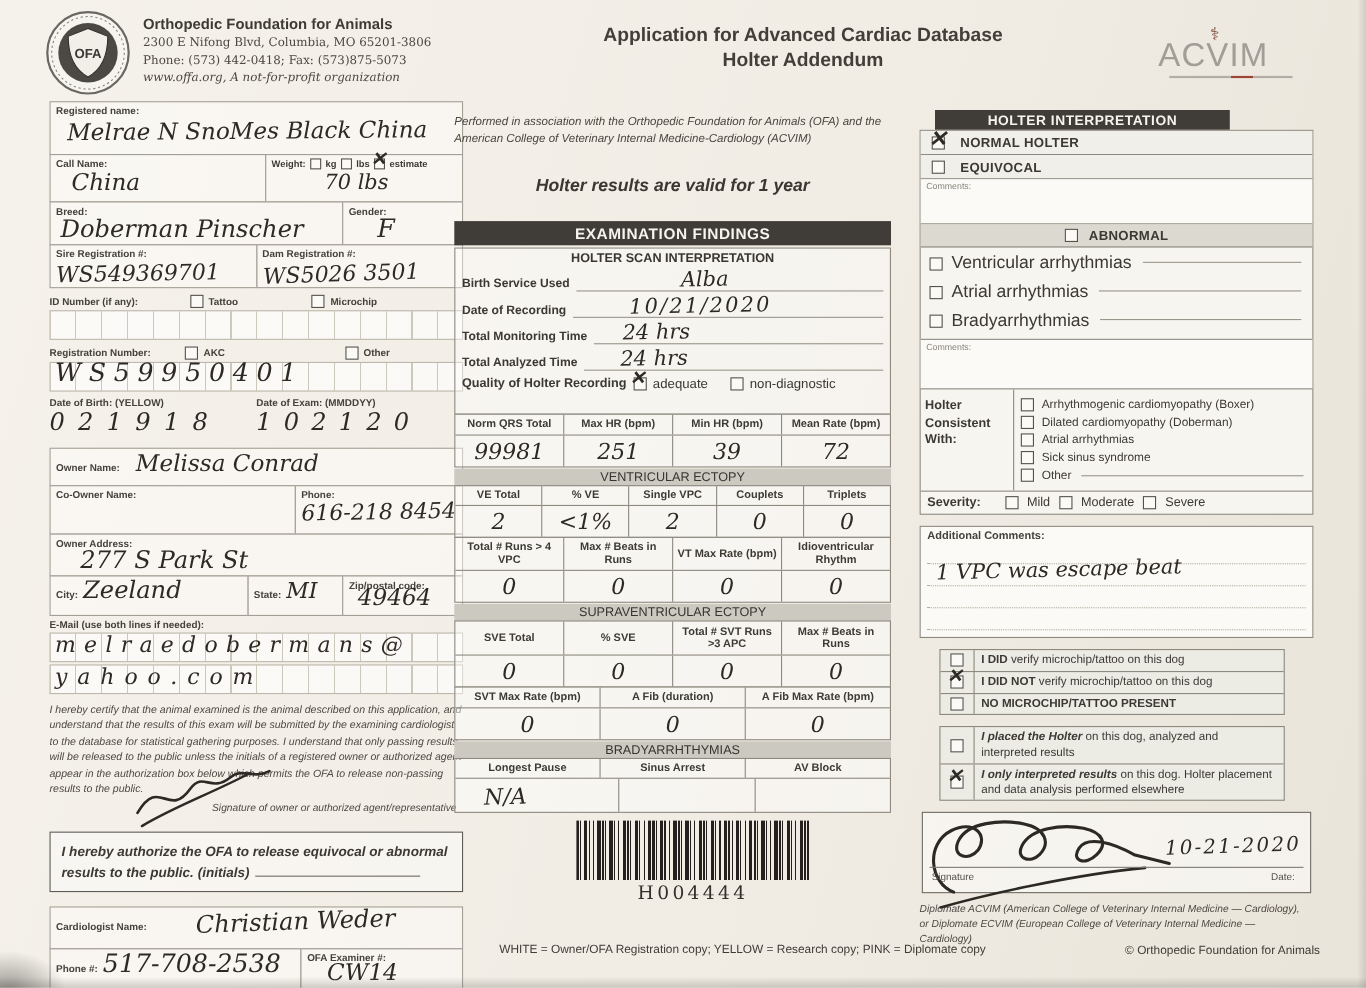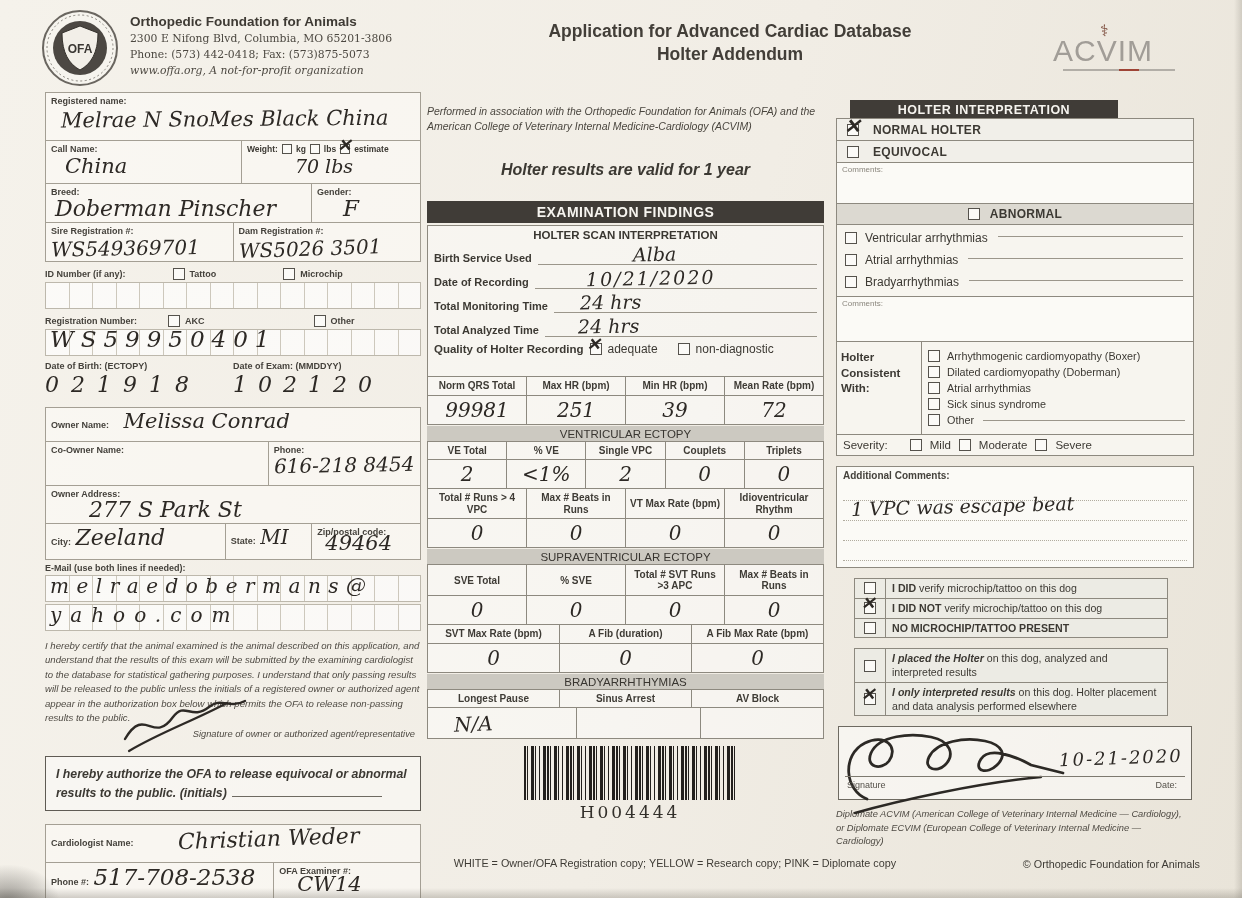--- a/index.html
+++ b/index.html
@@ -38,21 +38,21 @@
   .org{padding-top:6px;}
   .org .name{font-size:13.5px;font-weight:bold;color:#3e3a34;}
   .org .ser{font-family:"DejaVu Serif",serif;font-size:10.8px;color:#4c4841;margin-top:3px;}
   .title{position:absolute;left:420px;top:20px;width:620px;text-align:center;font-size:17.5px;font-weight:bold;color:#423e38;line-height:1.3;}
   .acvim{position:absolute;left:1053px;top:34px;font-size:30px;color:#a19d97;letter-spacing:1px;}
   .acvim .cad{position:absolute;left:47px;top:-13px;font-size:16px;color:#7a4a3a;}
   .acvim .tag{height:2px;width:112px;margin:1px 0 0 10px;
       background:linear-gradient(90deg,#b2aea7 0 56px,#9e4436 56px 76px,#b2aea7 76px 112px);}
   
   .col-left{position:absolute;left:45px;top:93px;width:376px;}
-  .col-mid{position:absolute;left:427px;top:104px;width:397px;}
+  .col-mid{position:absolute;left:413px;top:104px;width:397px;}
   .col-right{position:absolute;left:836px;top:100px;width:358px;}
   
   .assoc{font-style:italic;font-size:10.5px;color:#4a463f;line-height:1.4;width:392px;}
   .valid{font-style:italic;font-weight:bold;font-size:16px;text-align:center;margin-top:28px;color:#3b3832;}
   .exam-bar{margin-top:22px;font-size:14px;padding:3px 0;}
   .scanbox{border:1px solid #8d897f;background:rgba(255,255,255,.4);margin-top:2px;padding:2px 6px 20px 6px;}
   .scanhead{text-align:center;font-weight:bold;font-size:11.5px;color:#3a3731;padding:1px 0 3px 0;}
   .sline{display:flex;align-items:flex-end;margin:1px 0 4px 0;}
   .sline .lab{font-size:11px;font-weight:bold;white-space:nowrap;padding-bottom:1px;}
   .sline .fill{flex:1;border-bottom:1px solid #9b968b;margin-left:6px;position:relative;height:19px;}
@@ -60,21 +60,21 @@
   .qual{display:flex;align-items:center;font-size:12px;margin-top:5px;gap:6px;}
   .qual .lab{font-size:11.5px;font-weight:bold;}
   
   .ibar{margin-left:14px;width:268px;font-size:12.5px;padding:2.5px 0;}
   .ibox{border:1px solid #8d897f;background:#f7f5ef;margin-top:-1px;}
   .irow{display:flex;align-items:center;gap:14px;padding:4px 6px 3px 10px;border-bottom:1px solid #8d897f;background:#f1efe9;}
   .irow .t{font-weight:bold;font-size:12px;letter-spacing:.3px;}
   .comm{border-bottom:1px solid #8d897f;height:36px;padding:2px 5px;background:#fbfaf6;}
   .comm .lbl{font-size:8px;color:#8a867d;font-weight:normal;}
   .abn{justify-content:center;background:#dcd9d1;gap:10px;padding:3px 0;}
-  .chkline{display:flex;align-items:center;gap:8px;padding:6px 8px 2px 8px;font-size:12px;}
+  .chkline{display:flex;align-items:center;gap:8px;padding:6px 8px 2px 8px;font-size:16px;}
   .chkline .line{margin-bottom:3px;}
   .consist{display:flex;border-top:1px solid #8d897f;}
   .consist .side{width:76px;border-right:1px solid #8d897f;font-size:11.5px;font-weight:bold;padding:8px 4px;line-height:1.35;}
   .consist .opts{flex:1;padding:4px 6px;}
   .copt{display:flex;align-items:center;gap:7px;font-size:10.8px;margin:4px 0;}
   .sev{display:flex;align-items:center;border-top:1px solid #8d897f;padding:4px 6px;font-size:11.5px;gap:8px;}
   .addl{border:1px solid #8d897f;margin-top:10px;width:344px;background:#fbfaf6;padding:3px 6px 6px 6px;position:relative;}
   .dot{height:19px;border-bottom:1.5px dotted #b1ac9f;}
   .addl .hw{position:absolute;left:14px;top:30px;font-size:19px;transform:rotate(-1.5deg);white-space:nowrap;}
   .vbox{border:1px solid #8d897f;margin:10px 0 0 18px;width:312px;background:#ecebe4;}
@@ -203,21 +203,21 @@
         <span class="cb" style="margin-left:104px"></span>
         <span class="lbl">Other</span>
       </div>
       <div class="cells">
         <span class="hw" style="font-size:23px;letter-spacing:7px;top:-2px">WS59950401</span>
       </div>
     </div>
 
     <div class="frow" style="margin-top:5px">
       <div style="flex:1">
-        <div class="lbl">Date of Birth: (ECTOPY)</div>
+        <div class="lbl">Date of Birth: (YELLOW)</div>
         <div class="hw" style="font-size:22px;letter-spacing:12px;margin-top:3px">021918</div>
       </div>
       <div style="flex:1">
         <div class="lbl">Date of Exam: (MMDDYY)</div>
         <div class="hw" style="font-size:22px;letter-spacing:11px;margin-top:3px">102120</div>
       </div>
     </div>
 
     <div style="margin-top:12px">
       <div class="fbox" style="height:28px">
@@ -229,21 +229,21 @@
           <div class="lbl">Co-Owner Name:</div>
           <div class="hw" style="font-size:18px"></div>
         </div>
         <div class="fbox" style="flex:1;height:38px">
           <div class="lbl">Phone:</div>
           <div class="hw" style="font-size:20px;white-space:nowrap;transform:rotate(-1deg)">616-218 8454</div>
         </div>
       </div>
       <div class="fbox" style="height:32px">
         <div class="lbl">Owner Address:</div>
-        <div class="hw" style="font-size:22px;margin-left:38px">277 S Park St</div>
+        <div class="hw" style="font-size:22px;margin-left:22px">277 S Park St</div>
       </div>
       <div class="frow">
         <div class="fbox" style="flex:1.9;height:30px">
           <span class="lbl">City:</span>
           <span class="hw" style="font-size:22px">Zeeland</span>
         </div>
         <div class="fbox" style="flex:.85;height:30px">
           <span class="lbl">State:</span>
           <span class="hw" style="font-size:20px">MI</span>
         </div>
@@ -498,21 +498,21 @@
             <span>Sick sinus syndrome</span>
           </div>
           <div class="copt">
             <span class="cb"></span>
             <span>Other</span>
             <span class="line"></span>
           </div>
         </div>
       </div>
       <div class="sev">
-        <span style="font-weight:normal">Severity:</span>
+        <span style="font-weight:bold">Severity:</span>
         <span class="cb" style="margin-left:14px"></span>
         <span>Mild</span>
         <span class="cb"></span>
         <span>Moderate</span>
         <span class="cb"></span>
         <span>Severe</span>
       </div>
     </div>
 
     <div class="addl">

